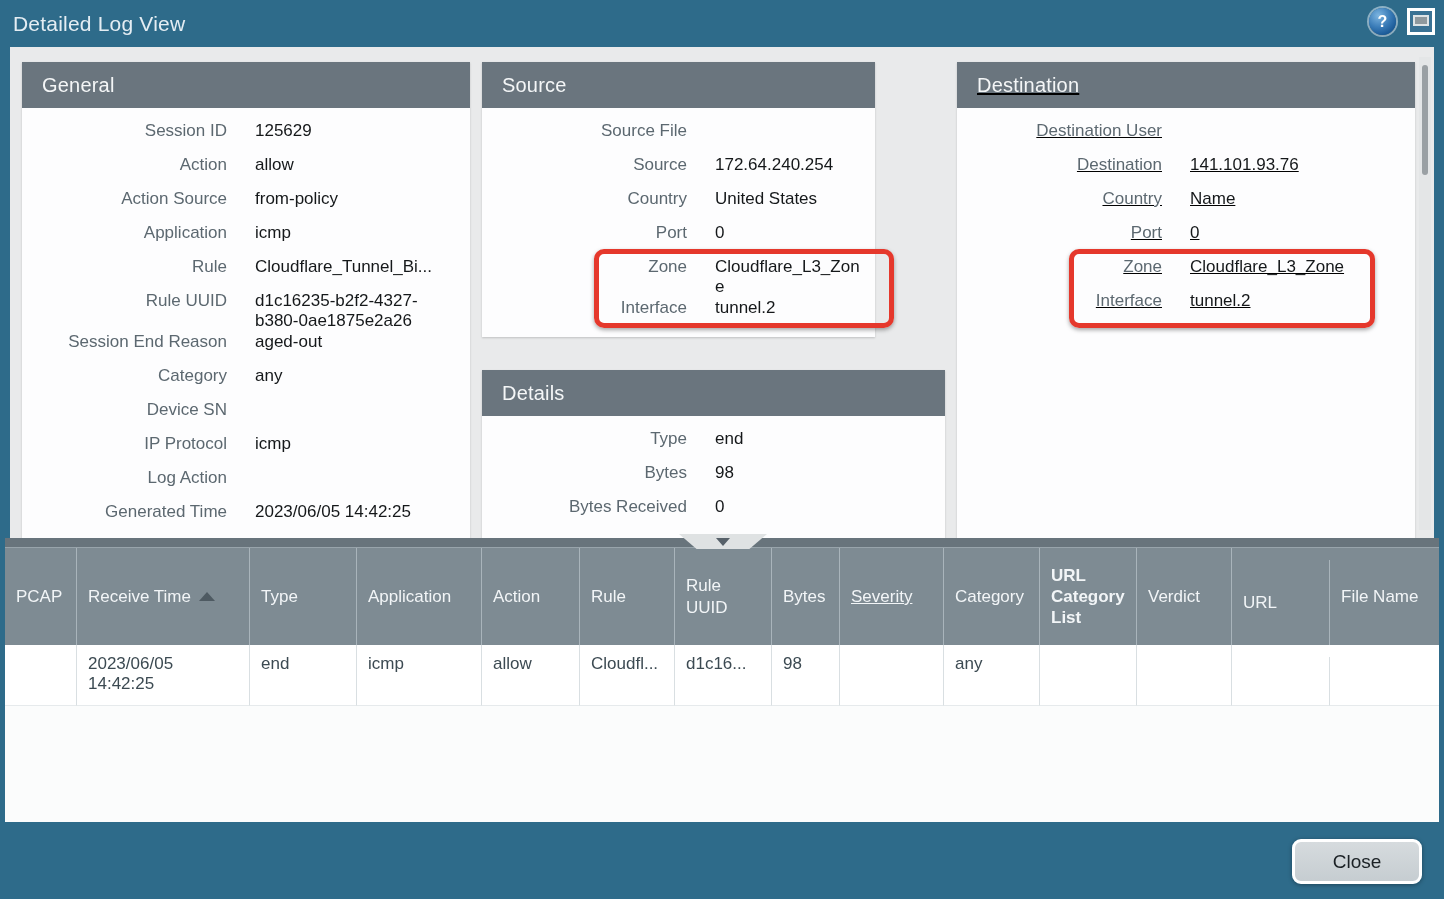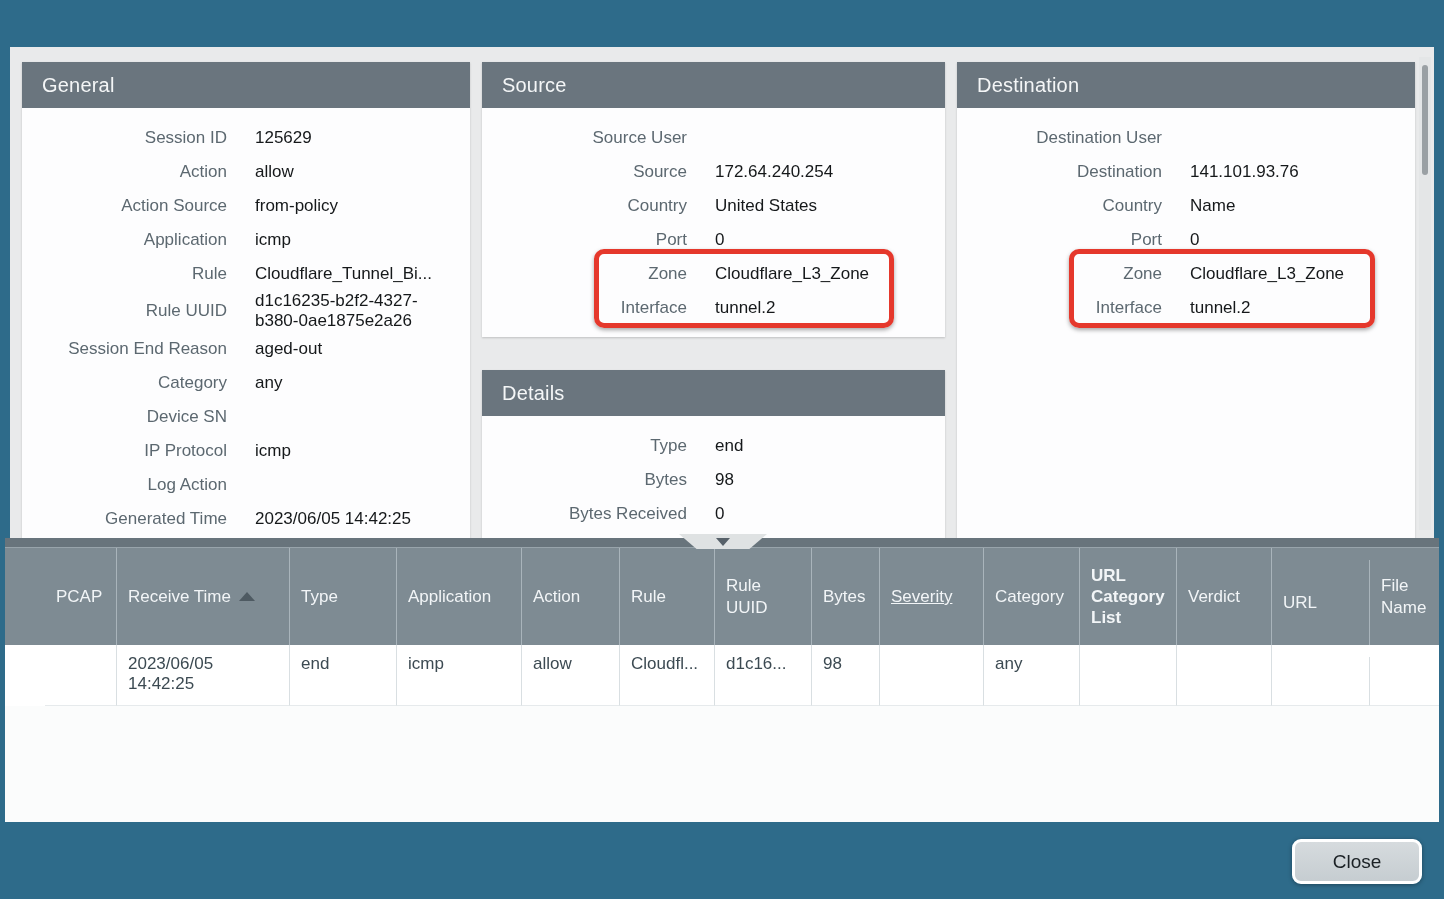--- a/index.html
+++ b/index.html
@@ -19,31 +19,31 @@
     background:#3a7294; cursor:pointer; }
   .win-icon .inner { position:absolute; left:3px; right:3px; top:4px; height:11px; background:#8f999e; border:2px solid #dfe4e6; }
 
   
   .top-pane { position:absolute; left:10px; top:47px; width:1424px; height:493px; background:#e9eaeb; overflow:hidden; }
 
   .panel { position:absolute; background:#fdfdfe; box-shadow:0 1px 2px rgba(0,0,0,.18); }
   .panel-header { height:46px; background:#6a757e; color:#f4f6f7; font-size:20px; line-height:46px; padding-left:20px; letter-spacing:.2px; }
   .panel-body { padding-top:13px; overflow:hidden; position:relative; }
 
-  .frow { display:flex; min-height:34px; align-items:center; padding-right:14px; }
+  .frow { display:flex; min-height:34px; padding-right:14px; }
   .frow .lbl { width:205px; text-align:right; color:#5c6870; font-size:17px; flex:none; line-height:1.2; }
   .frow .val { margin-left:28px; flex:1; color:#15181a; font-size:17px; line-height:1.2; word-break:break-word; }
 
   .panel-general { left:12px; top:15px; width:448px; height:478px; }
   .panel-general .panel-body { height:432px; }
-  .panel-source { left:472px; top:15px; width:463px; height:275px; }
+  .panel-source { left:472px; top:15px; width:393px; height:275px; }
   .panel-source .panel-body { height:229px; }
   .panel-details { left:472px; top:323px; width:463px; height:170px; }
   .panel-details .panel-body { height:124px; }
-  .panel-destination { left:947px; top:15px; width:458px; height:478px; }
+  .panel-destination { left:947px; top:15px; width:458px; height:478px;text-decoration:underline; }
   .panel-destination .panel-body { height:432px; }
 
   .hl-box { position:absolute; border:5px solid #e5382c; border-radius:10px; box-shadow:0 2px 4px rgba(0,0,0,.35);
     pointer-events:none; top:187px; height:79px; background:transparent; }
   .panel-source .hl-box { left:112px; width:300px; }
   .panel-destination .hl-box { left:112px; width:306px; }
 
   .v-scrollbar { position:absolute; right:3px; top:10px; width:12px; height:473px; background:#e4e6e7; }
   .v-scrollbar .thumb { position:absolute; left:3px; top:8px; width:6px; height:110px; border-radius:3px; background:#9aa0a4; cursor:pointer; }
 
@@ -61,35 +61,42 @@
     border-right:1px solid #a9b4bb; line-height:1.25; flex:none; }
   .th:last-child { border-right:none; flex:1; }
   .sort-asc { display:inline-block; width:0; height:0; margin-left:8px;
     border-left:8px solid transparent; border-right:8px solid transparent; border-bottom:9px solid #4e5a62; }
   .trow { display:flex; height:61px; background:#ffffff; }
   .td { color:#3c4a52; font-size:17px; padding:9px 9px 0 11px; border-right:1px solid #d9dfe2;
     border-bottom:1px solid #e6eaec; line-height:1.2; flex:none; overflow:hidden; }
   .td:last-child { border-right:none; flex:1; }
   .table-empty { height:116px; background:#fbfcfc; }
 
-  .c0{width:72px;margin-left:40px;} .c1{width:173px;} .c2{width:107px;} .c3{width:125px;} .c4{width:98px;}
+  .c0{width:72px;} .c1{width:173px;} .c2{width:107px;} .c3{width:125px;} .c4{width:98px;}
   .c5{width:95px;} .c6{width:97px;} .c7{width:68px;} .c8{width:104px;text-decoration:underline;} .c9{width:96px;}
   .c10{width:97px;font-weight:bold;} .c11{width:95px;text-align:right;} .c12{width:98px;margin-top:12px;} .c13{width:103px;}
 
   
   .close-btn { position:absolute; right:22px; top:839px; width:130px; height:45px;
     background:linear-gradient(#d6dbde, #c6cdd1); border:3px solid #fff; border-radius:9px;
     font-family:Liberation Sans, sans-serif; font-size:19px; color:#1b2125;
     box-shadow:0 1px 4px rgba(0,0,0,.35); cursor:pointer; }
 </style>
 </head>
 <body>
 
 <div class="dialog">
 
+  <div class="titlebar">
+    <span class="title">Detailed Log View</span>
+    <div class="help-icon">?</div>
+    <div class="win-icon">
+        <div class="inner"></div>
+      </div>
+  </div>
 
   <div class="top-pane">
 
     <div class="panel panel-general">
       <div class="panel-header">General</div>
       <div class="panel-body">
         <div class="frow">
             <span class="lbl">Session ID</span>
             <span class="val">125629</span>
           </div>
@@ -137,21 +144,21 @@
             <span class="lbl">Generated Time</span>
             <span class="val">2023/06/05 14:42:25</span>
           </div>
       </div>
     </div>
 
     <div class="panel panel-source">
       <div class="panel-header">Source</div>
       <div class="panel-body">
         <div class="frow">
-            <span class="lbl">Source User</span>
+            <span class="lbl">Source File</span>
             <span class="val"></span>
           </div>
         <div class="frow">
             <span class="lbl">Source</span>
             <span class="val">172.64.240.254</span>
           </div>
         <div class="frow">
             <span class="lbl">Country</span>
             <span class="val">United States</span>
           </div>

